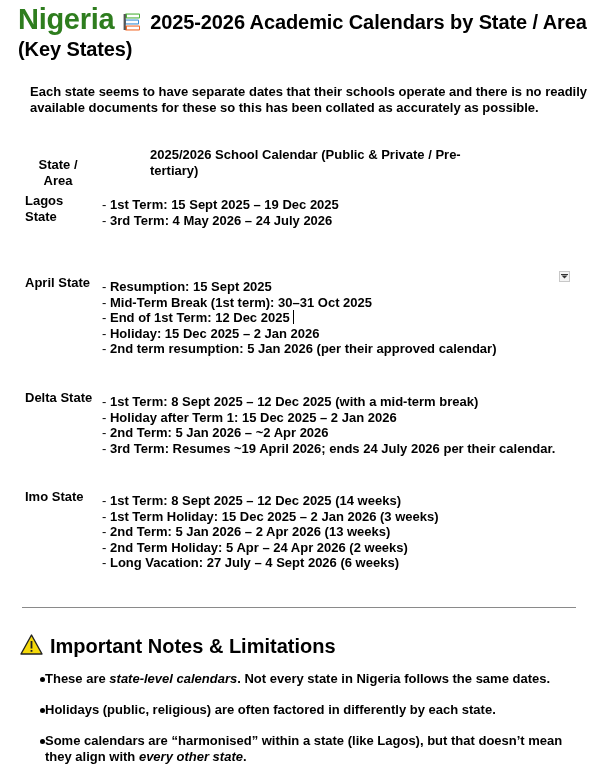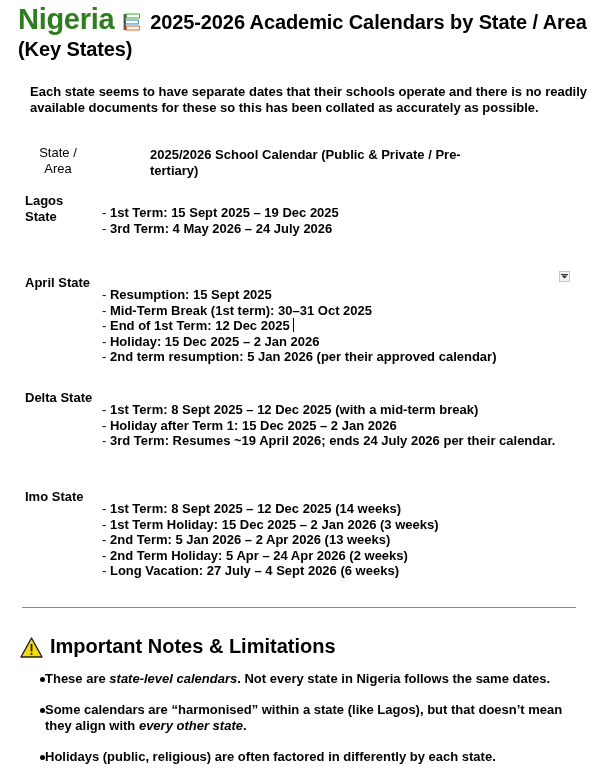--- a/index.html
+++ b/index.html
@@ -50,24 +50,24 @@
       top: 80px;
       width: 572px;
       margin: 4px;
       font-size: 13px;
       font-weight: bold;
       line-height: 16px;
     }
     .hdr-state {
       position: absolute;
       left: 28px;
-      top: 145px;
+      top: 157px;
       width: 60px;
       text-align: center;
-      font-weight: normal;
+      font-weight: bold;
       font-size: 13px;
       line-height: 16px;
     }
     .hdr-cal {
       position: absolute;
       left: 150px;
       top: 147px;
       font-weight: bold;
       font-size: 13px;
       line-height: 16px;
@@ -82,21 +82,21 @@
       left: 25px;
       top: 0;
       width: 70px;
       font-weight: bold;
       font-size: 13px;
       line-height: 16px;
     }
     .entries {
       position: absolute;
       left: 102px;
-      top: 12px;
+      top: 4px;
       margin: 0;
       padding: 0;
       list-style: none;
       font-weight: bold;
       font-size: 13px;
       line-height: 15.5px;
       white-space: nowrap;
     }
     .entries li .dash {
       font-weight: normal;
@@ -136,21 +136,21 @@
     }
     .notes-title {
       position: absolute;
       left: 20px;
       top: 634px;
       margin: 0;
       font-weight: bold;
       font-size: 20px;
       line-height: 24px;
       display: flex;
-      align-items: flex-end;
+      align-items: flex-start;
     }
     .notes-title .warn {
       width: 23px;
       height: 21px;
       margin-right: 7px;
       display: inline-block;
     }
     .notes {
       position: absolute;
       left: 0;
@@ -230,20 +230,21 @@
       <rect x="0" y="0" width="7" height="1" fill="#333"></rect>
       <polygon points="0.5,1.5 6.5,1.5 3.5,4.5" fill="#333"></polygon>
     </svg>
   </div>
 
   <div class="state-block" style="top:390px;">
     <div class="state-name">Delta State</div>
     <ul class="entries">
       <li><span class="dash">-</span> <span>1st Term: 8 Sept 2025 – 12 Dec 2025 (with a mid-term break)</span></li>
       <li><span class="dash">-</span> <span>Holiday after Term 1: 15 Dec 2025 – 2 Jan 2026</span></li>
+      <li><span class="dash">-</span> <span>2nd Term: 5 Jan 2026 – ~2 Apr 2026</span></li>
       <li><span class="dash">-</span> <span>3rd Term: Resumes ~19 April 2026; ends 24 July 2026 per their calendar.</span></li>
     </ul>
   </div>
 
   <div class="state-block" style="top:489px;">
     <div class="state-name">Imo State</div>
     <ul class="entries">
       <li><span class="dash">-</span> <span>1st Term: 8 Sept 2025 – 12 Dec 2025 (14 weeks)</span></li>
       <li><span class="dash">-</span> <span>1st Term Holiday: 15 Dec 2025 – 2 Jan 2026 (3 weeks)</span></li>
       <li><span class="dash">-</span> <span>2nd Term: 5 Jan 2026 – 2 Apr 2026 (13 weeks)</span></li>
@@ -265,21 +266,21 @@
     <span>Important Notes &amp; Limitations</span>
   </h2>
 
   <ul class="notes">
     <li>
       <span class="bullet"></span>
       <span>These are </span><em>state-level calendars</em><span>. Not every state in Nigeria follows the same dates.</span>
     </li>
     <li>
       <span class="bullet"></span>
-      <span>Some calendars are “harmonised” within a state (like Lagos), but that doesn’t mean they align with </span><em>every other state</em><span>.</span>
+      <span>Holidays (public, religious) are often factored in differently by each state.</span><em></em><span></span>
     </li>
     <li>
       <span class="bullet"></span>
-      <span>Holidays (public, religious) are often factored in differently by each state.</span><em></em><span></span>
+      <span>Some calendars are “harmonised” within a state (like Lagos), but that doesn’t mean they align with </span><em>every other state</em><span>.</span>
     </li>
   </ul>
 
 </div>
 
 </body></html>

